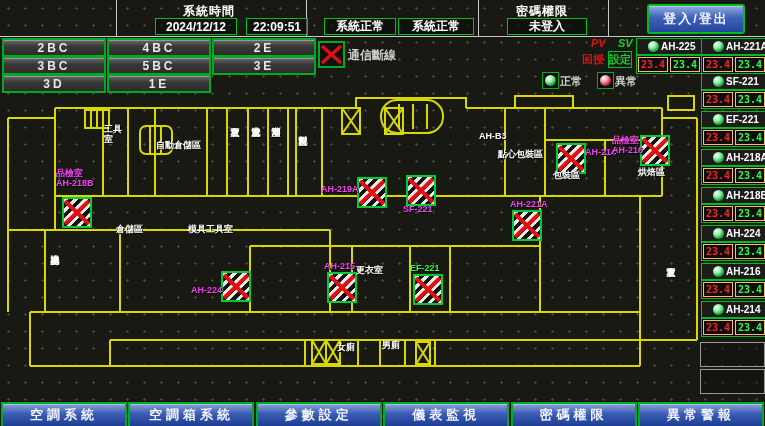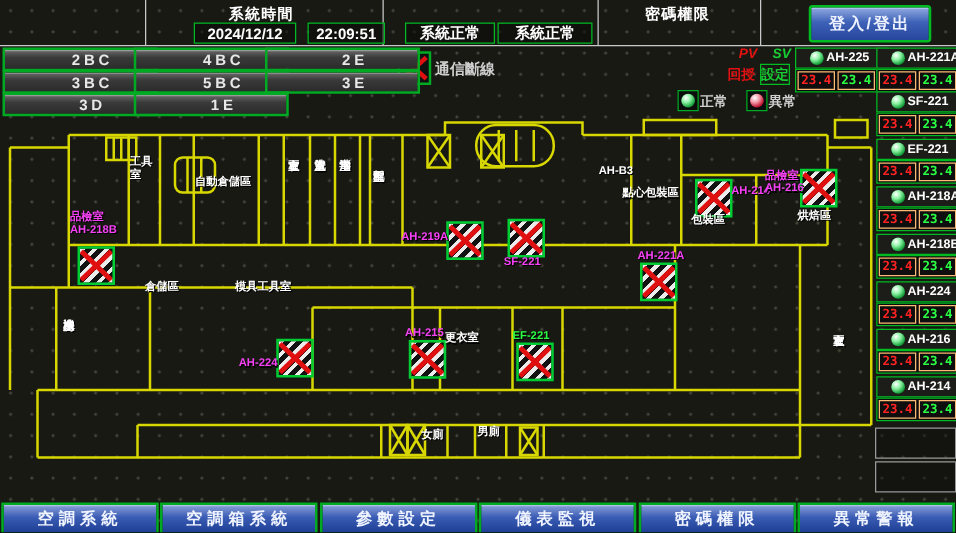--- a/index.html
+++ b/index.html
@@ -27,21 +27,21 @@
         display:flex;align-items:center;justify-content:center;
         font-size:13px;font-weight:bold;color:#eef3ff;letter-spacing:2px;cursor:pointer;}
   .logo-title{font-size:13px;font-weight:bold;color:#bf1322;letter-spacing:2px;line-height:14px;}
   .logo-sub{font-size:7px;font-weight:bold;color:#7c1018;letter-spacing:1px;}
 
   
   .fbtn{position:absolute;width:100px;height:15px;border:2px solid #00aa22;
         background:linear-gradient(#6b6b6b,#3a3a3a 40%,#2b2b2b);
         box-shadow:inset 0 1px 0 #999;
         display:flex;align-items:center;justify-content:center;
-        font-size:12px;font-weight:bold;color:#e8e8e8;letter-spacing:3px;cursor:pointer;padding-left:20px;}
+        font-size:12px;font-weight:bold;color:#e8e8e8;letter-spacing:3px;cursor:pointer;}
 
   
   .xicon{position:absolute;border:2px solid #00aa22;background:#101010;}
   .ledbox{position:absolute;width:15px;height:15px;border:1px solid #00aa22;background:#0c0c0c;
         display:flex;align-items:center;justify-content:center;}
   .led{width:11px;height:11px;border-radius:50%;}
   .led-g{background:radial-gradient(circle at 35% 30%,#fff,#8df2a4 35%,#17a33c 70%,#063f14);}
   .led-r{background:radial-gradient(circle at 35% 30%,#fff,#f29aa8 35%,#c21936 70%,#55000e);}
   .leg-txt{position:absolute;font-size:11px;font-weight:bold;color:#cfcfcf;white-space:nowrap;}
   .pv-red{color:#e01111;font-weight:bold;font-size:11px;position:absolute;white-space:nowrap;}
@@ -131,20 +131,21 @@
   <div id="hdr-sep"></div>
 
   <div class="hdr-label" style="left:183px;top:3px">系統時間</div>
   <div class="gbox" style="left:155px;top:18px;width:80px;height:15px">2024/12/12</div>
   <div class="gbox" style="left:246px;top:18px;width:60px;height:15px">22:09:51</div>
 
   <div class="gbox" style="left:324px;top:18px;width:70px;height:15px">系統正常</div>
   <div class="gbox" style="left:398px;top:18px;width:74px;height:15px">系統正常</div>
 
   <div class="hdr-label" style="left:516px;top:3px">密碼權限</div>
+  <div class="gbox" style="left:507px;top:18px;width:78px;height:15px">未登入</div>
 
   <div class="login-btn">登入/登出</div>
 
   <div class="xicon" style="left:318px;top:41px;width:23px;height:23px;z-index:10">
     <svg width="23" height="23">
         <line x1="2" y1="3" x2="21" y2="20" stroke="#e01010" stroke-width="3.5"></line>
         <line x1="21" y1="3" x2="2" y2="20" stroke="#e01010" stroke-width="3.5"></line>
       </svg>
   </div>
   <div class="leg-txt" style="left:348px;top:47px;font-size:12px">通信斷線</div>

